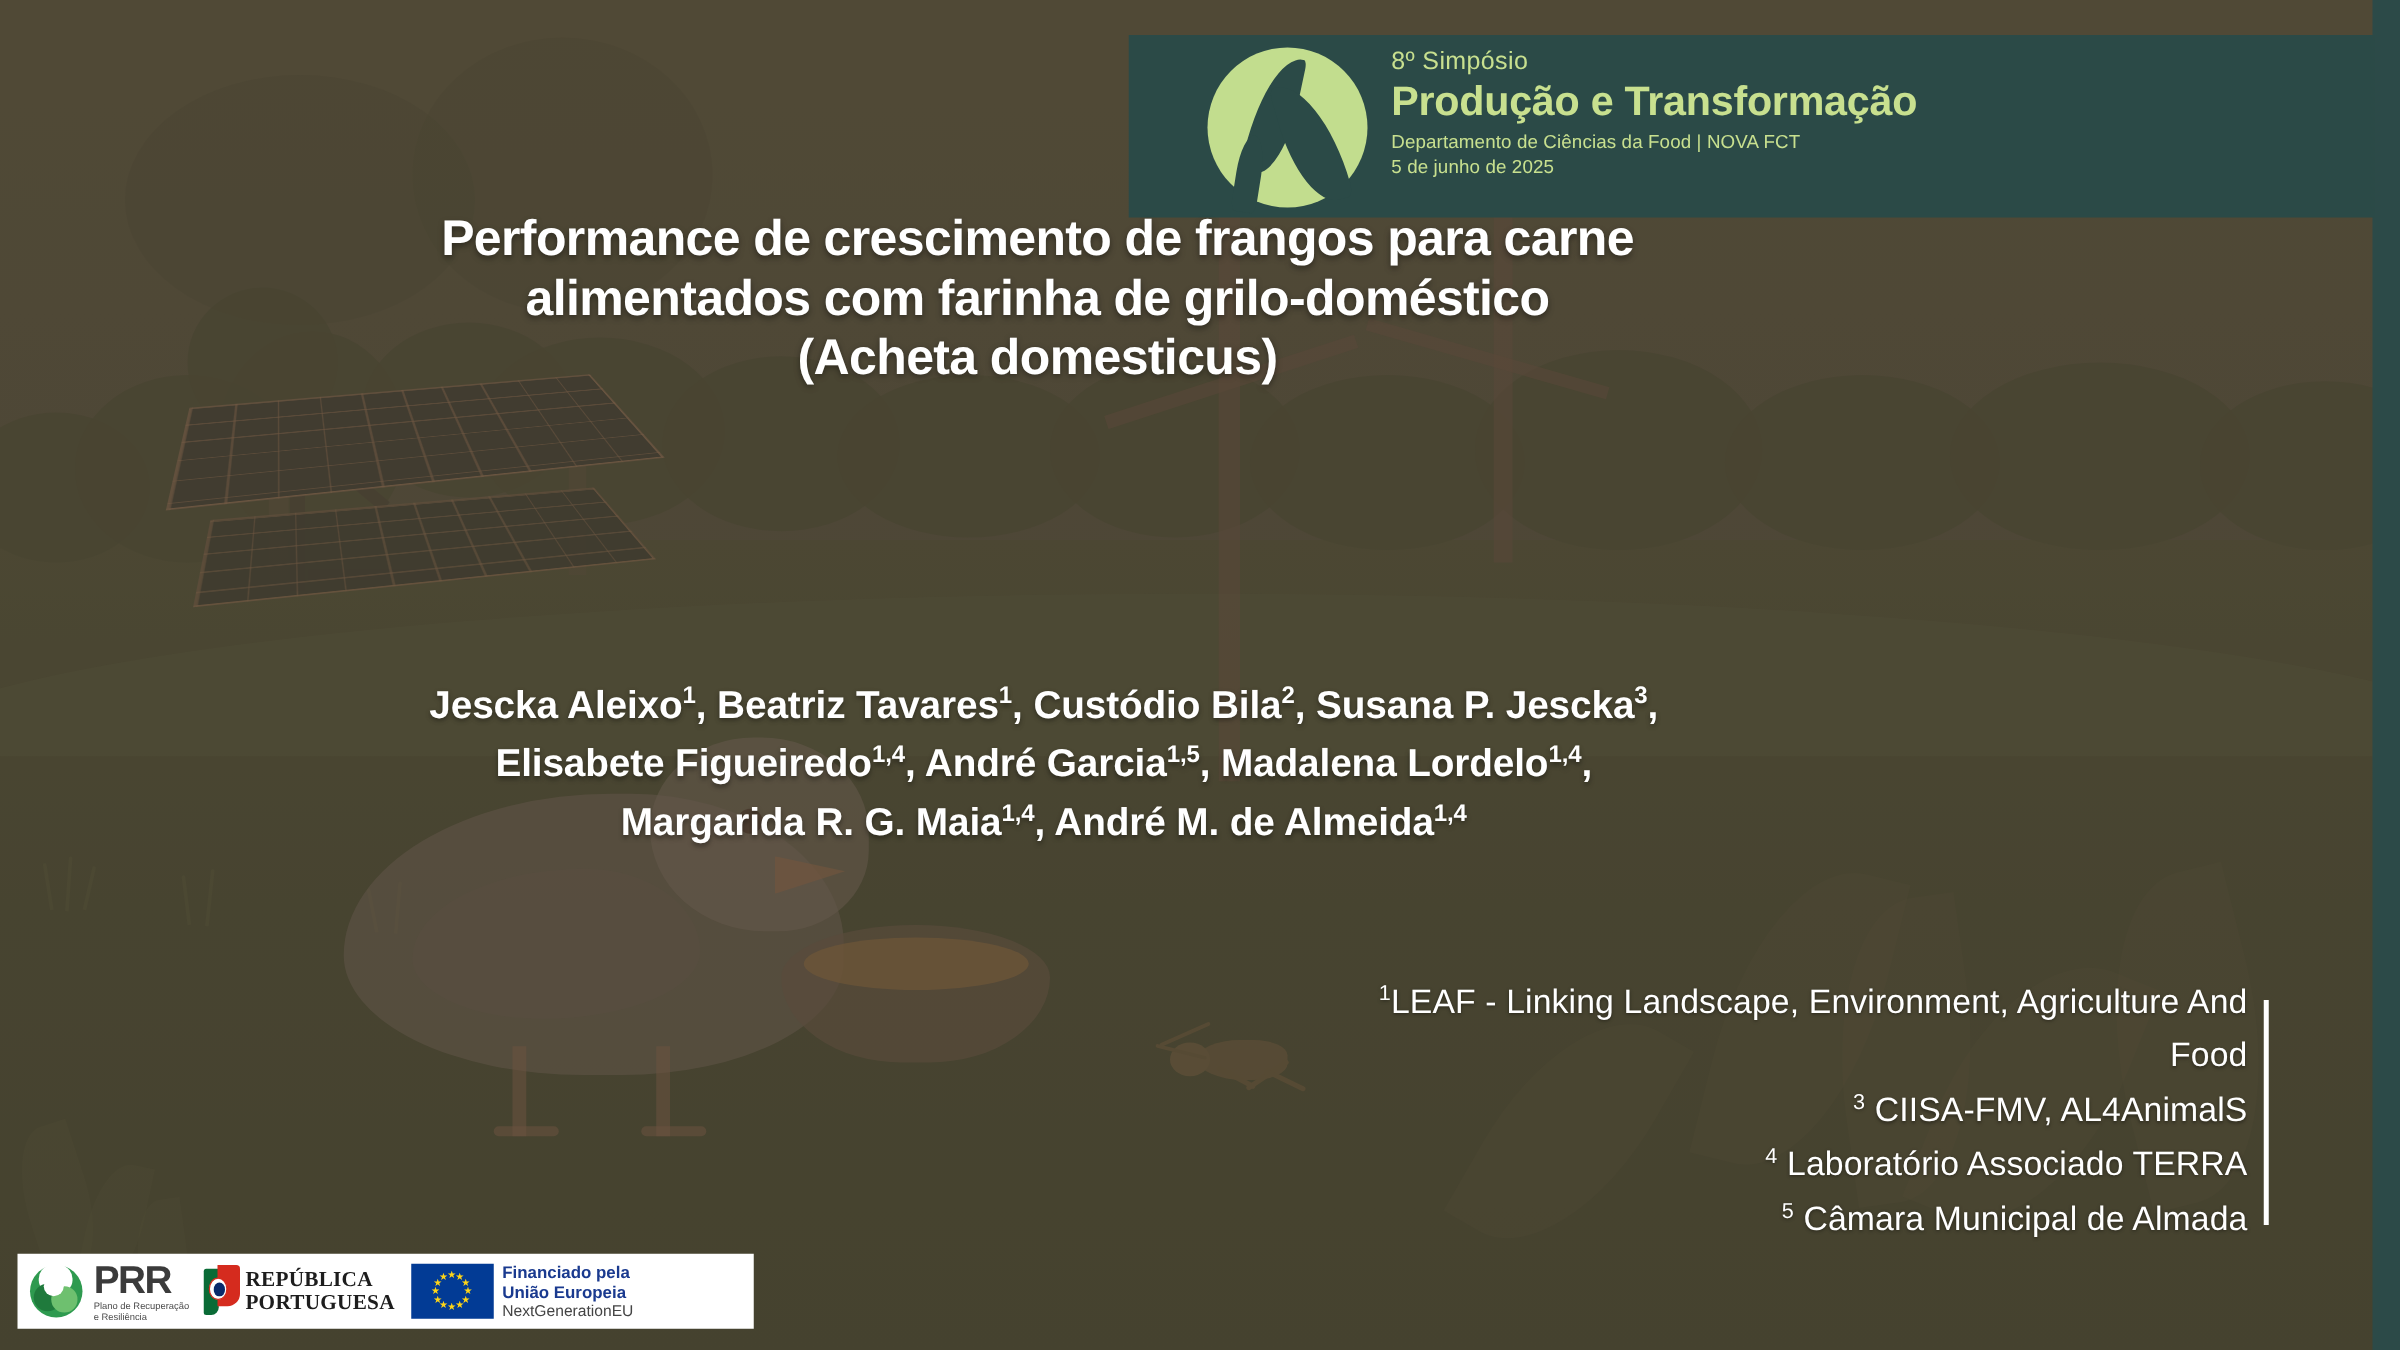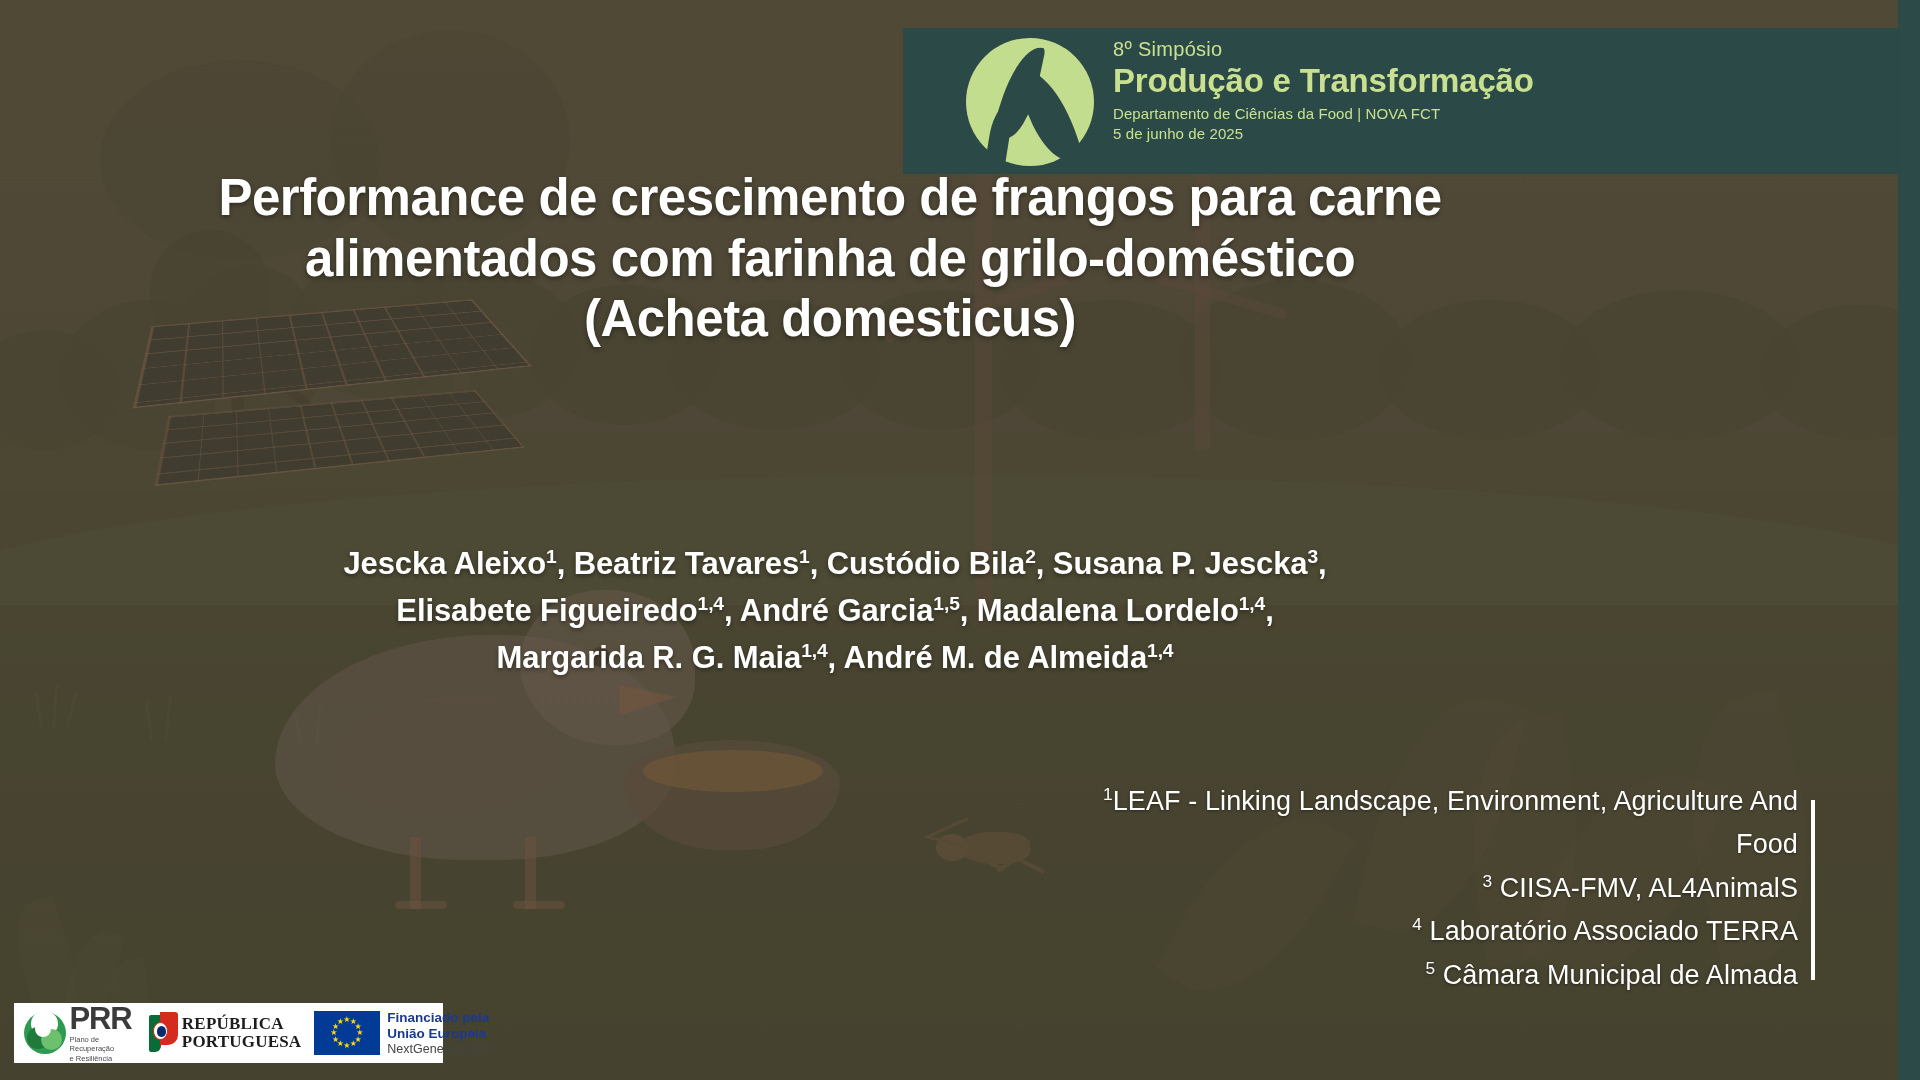--- a/index.html
+++ b/index.html
@@ -131,21 +131,21 @@
     font-weight:700; font-size:33px; line-height:1.16;
     letter-spacing:-.2px; font-stretch:condensed;
   }
   .hdr-dept { font-size:15px; margin-top:5px; letter-spacing:.1px; }
   .hdr-date { font-size:15px; margin-top:3px; letter-spacing:.1px; }
 
   
   .title {
     position:absolute; left:130px; top:168px; width:1400px;
     text-align:center; color:#ffffff; font-weight:700;
-    font-size:51px; line-height:1.19; letter-spacing:-.5px;
+    font-size:40px; line-height:1.19; letter-spacing:-.5px;
     text-shadow:0 2px 5px rgba(0,0,0,.42);
   }
   .title .sci { }
 
   
   .authors {
     position:absolute; left:140px; top:540px; width:1390px;
     text-align:center; color:#ffffff; font-weight:700;
     font-size:31px; line-height:1.52; letter-spacing:-.1px;
     text-shadow:0 2px 4px rgba(0,0,0,.40);
@@ -160,21 +160,21 @@
     text-shadow:0 1px 3px rgba(0,0,0,.45);
   }
   .affil sup { font-size:.64em; vertical-align:super; }
   .affil-rule {
     position:absolute; right:105px; top:800px; width:4px; height:180px;
     background:#ffffff;
   }
 
   
   .funding {
-    position:absolute; left:14px; bottom:17px; width:429px; height:60px;
+    position:absolute; left:14px; bottom:17px; width:589px; height:60px;
     background:#ffffff; display:flex; align-items:center; padding:4px 6px;
     gap:0;
   }
   .fund-item { display:flex; align-items:center; height:100%; }
 
   
   .prr-mark { width:46px; height:46px; position:relative; margin-right:5px; margin-left:4px; }
   .prr-c1 { position:absolute; left:0; top:2px; width:42px; height:42px;
             border-radius:50%; background:#2e9a4f; }
   .prr-c2 { position:absolute; left:7px; top:1px; width:27px; height:24px;

